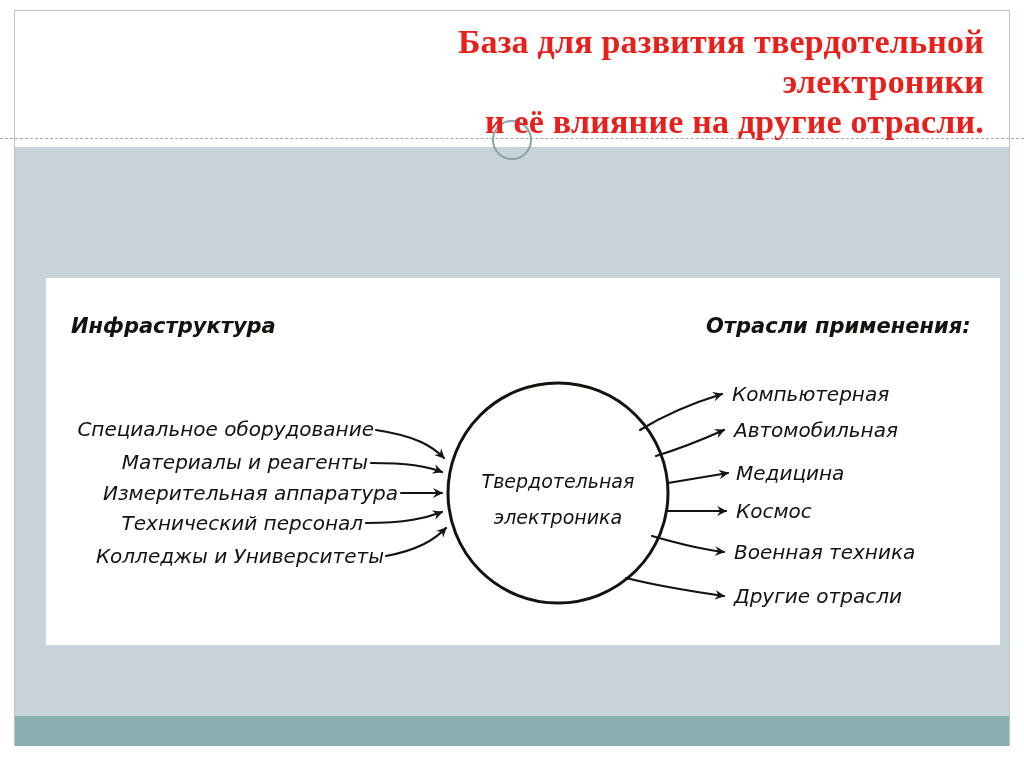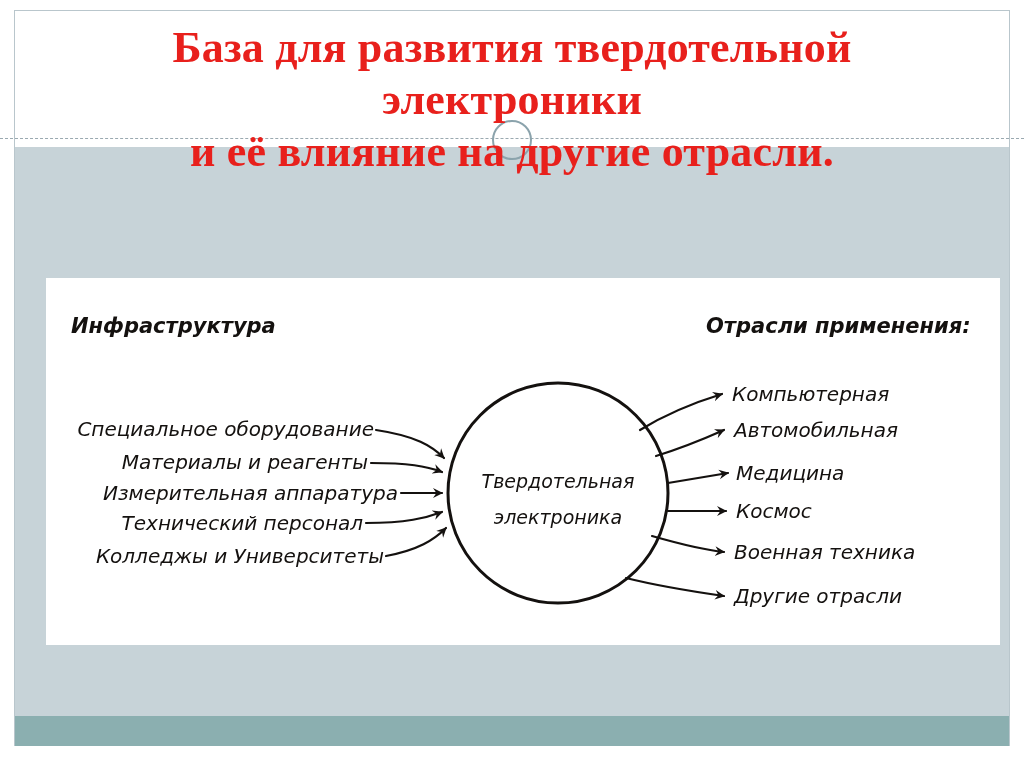--- a/index.html
+++ b/index.html
@@ -86,24 +86,24 @@
     border-radius: 50%;
     background: transparent;
   }
 
   
   #title {
     position: absolute;
     left: 40px;
     top: 22px;
     width: 944px;
-    text-align: center;
+    text-align: right;
     color: #e8201c;
     font-family: "Liberation Serif", serif;
-    font-size: 44px;
+    font-size: 34px;
     font-weight: 700;
     line-height: 1.18;
     letter-spacing: 0.2px;
     z-index: 6;
     white-space: pre-line;
   }
 
   
   #diagram-box {
     position: absolute;

